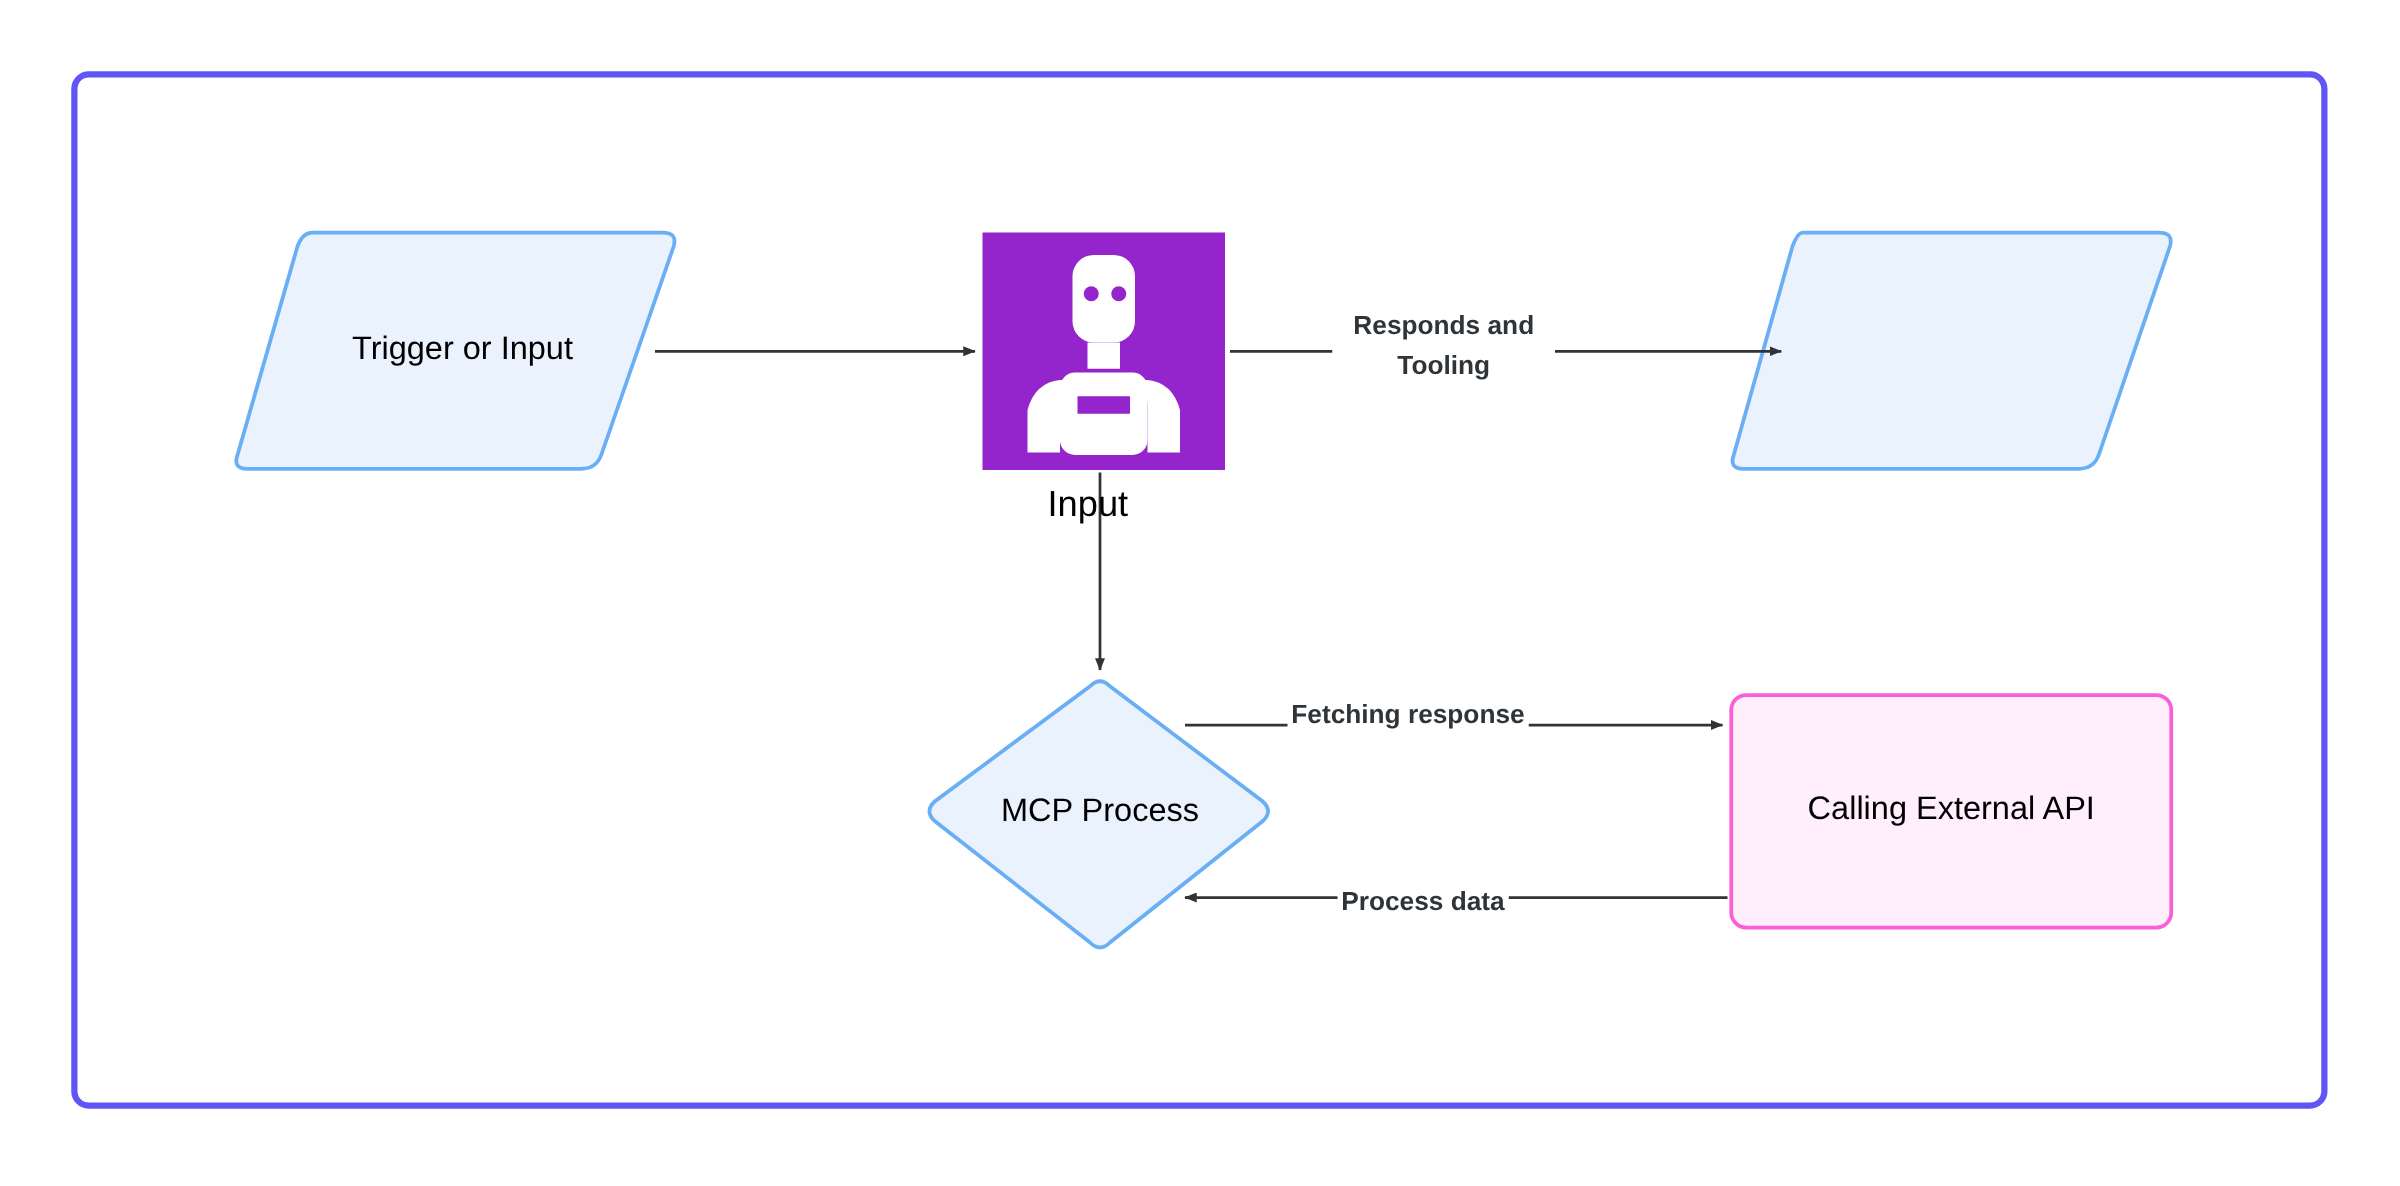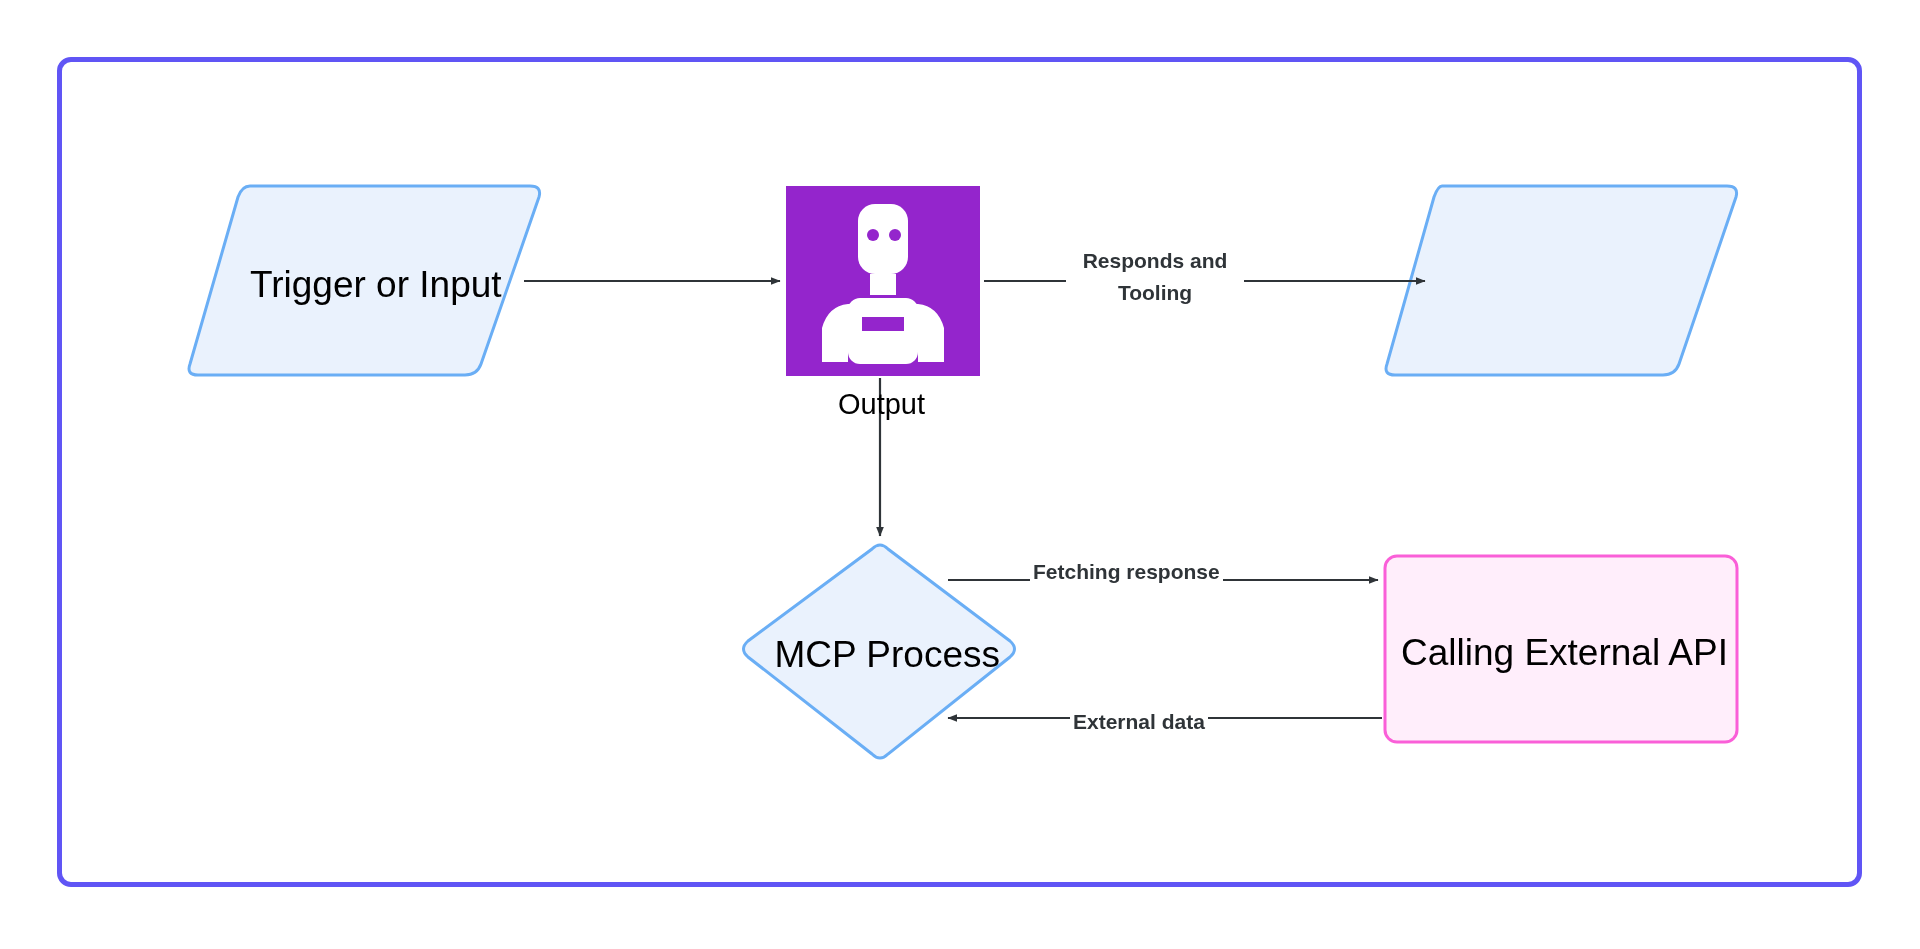--- a/index.html
+++ b/index.html
@@ -43,24 +43,24 @@
     height: 949px;
     overflow: visible;
     pointer-events: none;
   }
 
   
   .node-label {
     position: absolute;
     font-family: "Liberation Sans", sans-serif;
     color: #000000;
-    font-size: 37px;
+    font-size: 26px;
     line-height: 1.15;
     white-space: nowrap;
-    text-align: right;
+    text-align: center;
   }
 
   .edge-label {
     position: absolute;
     font-family: "Liberation Sans", sans-serif;
     font-weight: bold;
     color: #2f3438;
     font-size: 21px;
     line-height: 1.5;
     text-align: center;
@@ -139,29 +139,29 @@
       <path d="M132,118 Q152,120 158,142 L158,176 L132,176 L132,140 Q132,122 120,118 Z" fill="#ffffff"></path>
 
       <rect x="62" y="112" width="70" height="66" rx="12" ry="12" fill="#ffffff"></rect>
 
       <rect x="76" y="131" width="42" height="14" fill="#9425cc"></rect>
     </svg>
   </div>
 
   <div class="node-label" style="left:250px; top:264px; width:240px;">Trigger or Input</div>
 
-  <div class="node-caption" style="left:838px; top:388px;">Output</div>
+  <div class="node-caption" style="left:838px; top:388px;">Input</div>
 
 
   <div class="node-label" style="left:760px; top:634px; width:240px;">MCP Process</div>
 
   <div class="node-label" style="left:1401px; top:632px; width:320px;">Calling External API</div>
 
   <div class="edge-label" style="left:1066px; top:245px; width:172px;">
     <div>Responds and</div>
     <div>Tooling</div>
   </div>
 
   <div class="edge-label" style="left:1030px; top:556px;">Fetching response</div>
 
-  <div class="edge-label" style="left:1070px; top:706px;">External data</div>
+  <div class="edge-label" style="left:1070px; top:706px;">Process data</div>
 
 </div>
 
 </body></html>

